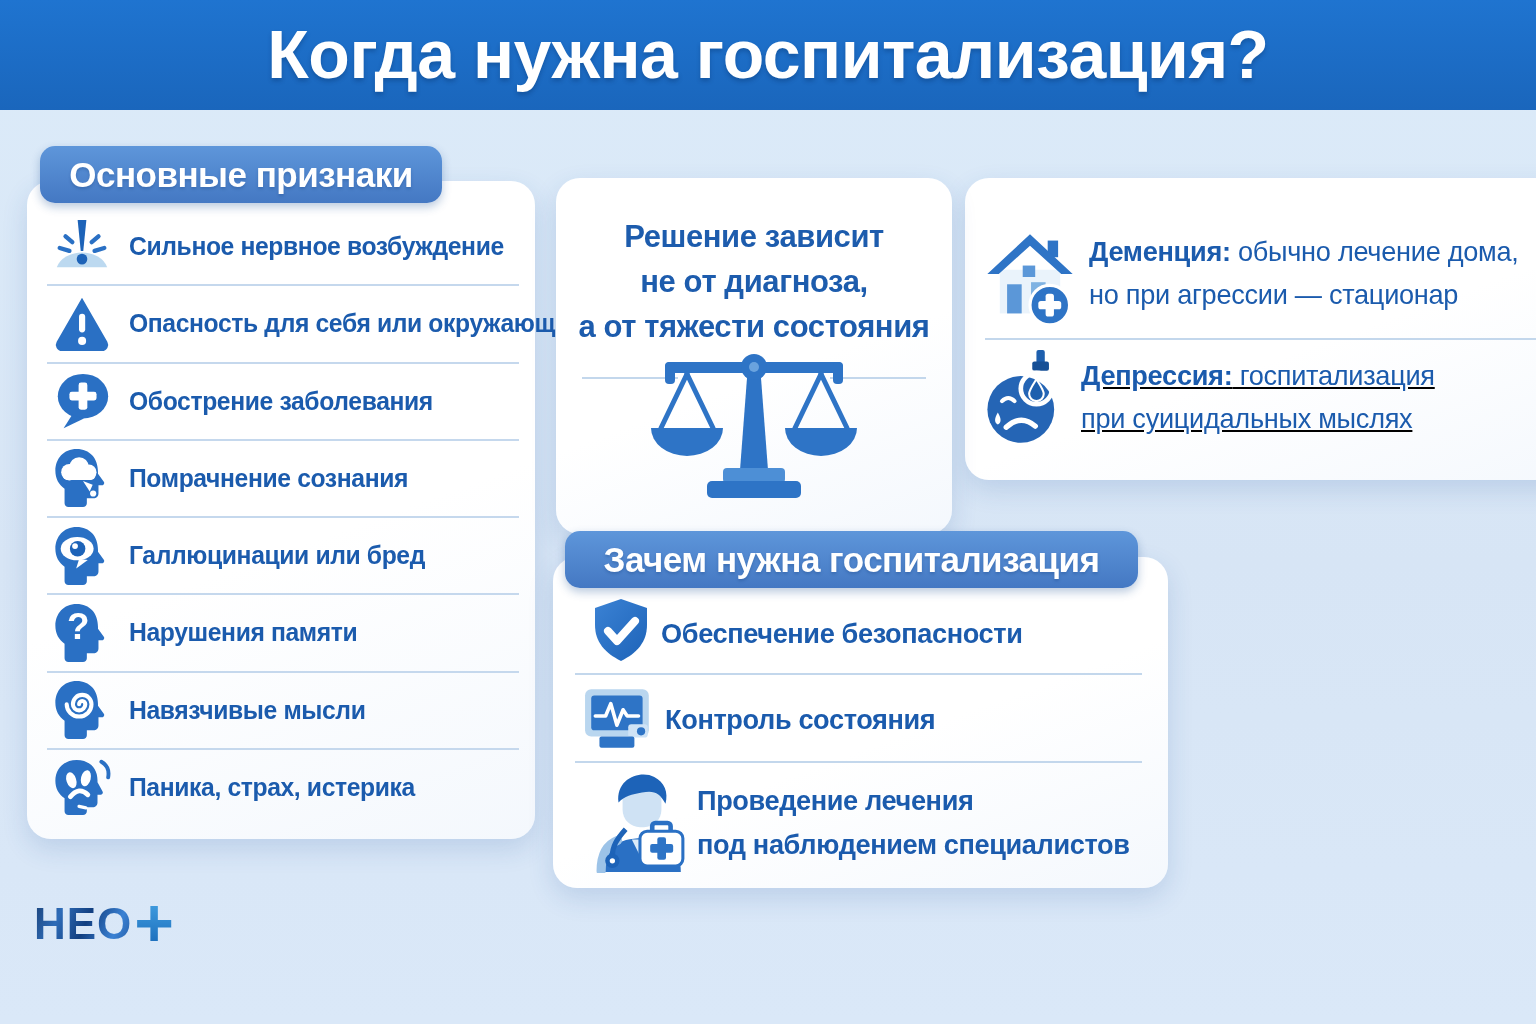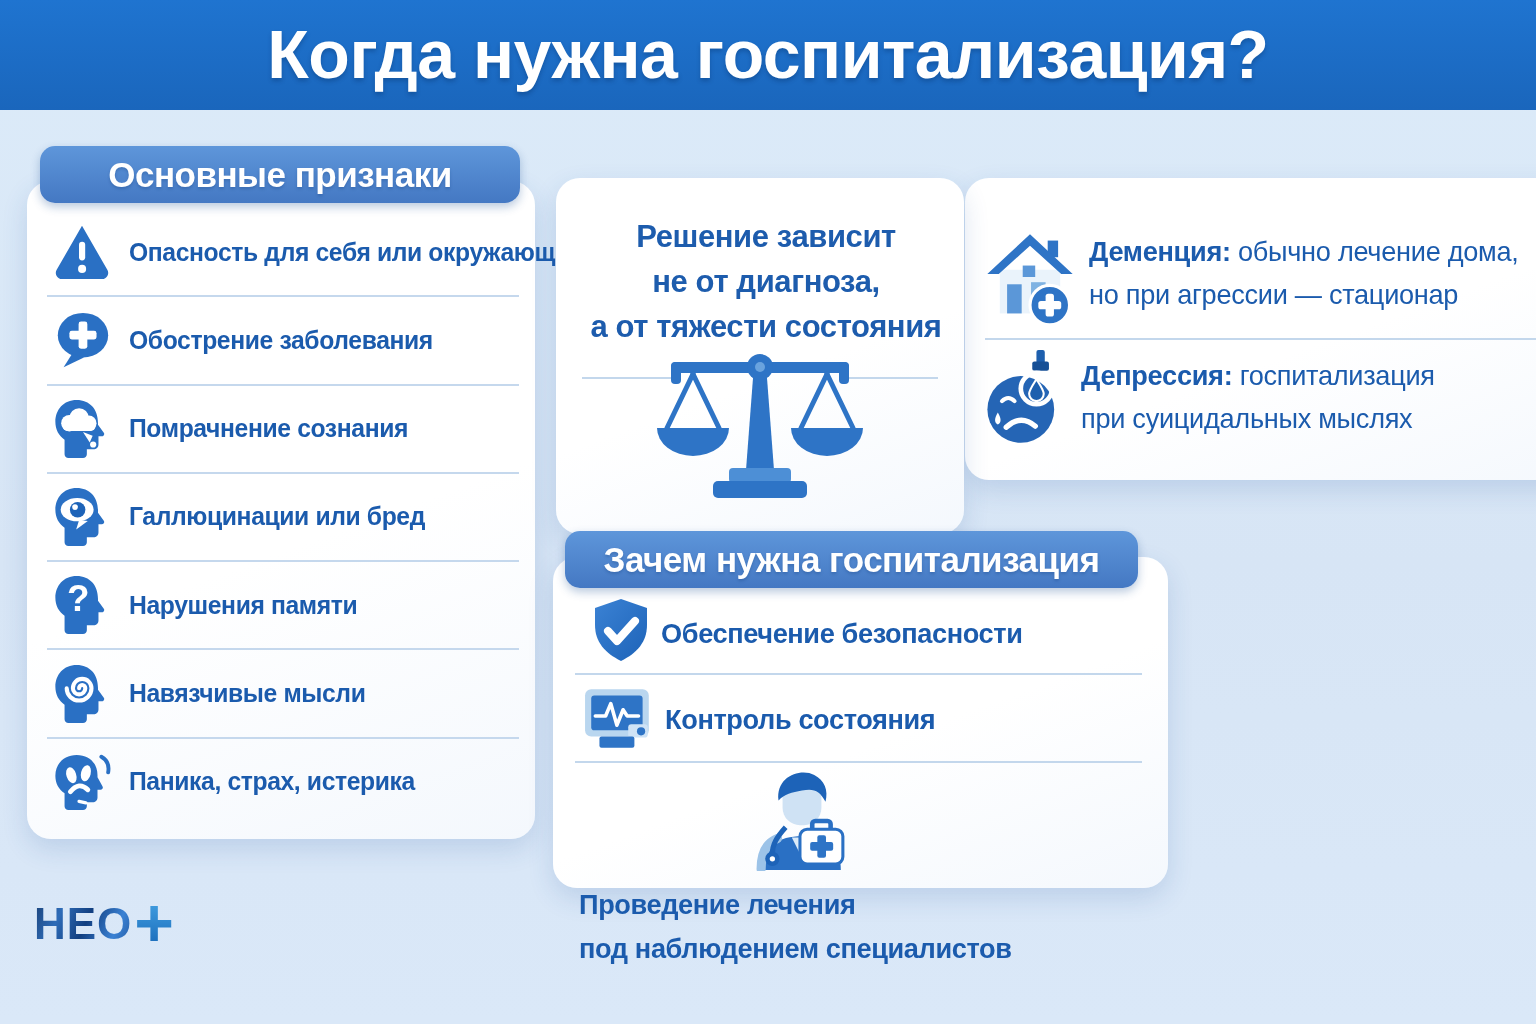--- a/index.html
+++ b/index.html
@@ -17,51 +17,51 @@
         border-radius:24px;box-shadow:0 10px 26px rgba(40,90,160,.16);}
   .pill{position:absolute;background:linear-gradient(180deg,#5e96da,#4478c3);
         border-radius:15px;box-shadow:0 4px 10px rgba(23,77,146,.30);
         display:flex;align-items:center;justify-content:center;z-index:3;}
   .pill span{color:#fff;font-size:35px;font-weight:700;letter-spacing:-0.5px;
              text-shadow:0 2px 3px rgba(10,50,110,.25);}
   .blue-text{color:#1b5bad;font-weight:700;letter-spacing:-0.4px;}
   .divider{position:absolute;height:2px;background:#c3d7ec;}
   
   .signs-card{left:27px;top:181px;width:508px;height:658px;}
-  .signs-pill{left:40px;top:146px;width:480px;height:57px;}
+  .signs-pill{left:40px;top:146px;width:402px;height:57px;}
   .signs-list{position:absolute;left:20px;right:16px;top:28px;bottom:14px;
               display:flex;flex-direction:column;}
   .sign-row{flex:1;display:flex;align-items:center;gap:16px;padding-left:4px;}
   .sign-row:not(:last-child){border-bottom:2px solid #c5d8ed;}
   .sign-icon{width:62px;height:62px;flex:0 0 62px;display:flex;align-items:center;justify-content:center;}
   .sign-label{font-size:26px;white-space:nowrap;transform:scaleX(.95);transform-origin:left center;}
   
-  .decision-card{left:556px;top:178px;width:396px;height:356px;overflow:visible;z-index:2;padding-left:12px;}
+  .decision-card{left:556px;top:178px;width:396px;height:356px;overflow:visible;z-index:2;}
   .decision-text{padding-top:36px;text-align:center;font-size:31px;font-weight:700;
                  color:#1d5cad;line-height:45px;letter-spacing:-0.4px;}
   .decision-line-left{left:26px;top:199px;width:96px;}
   .decision-line-right{right:26px;top:199px;width:96px;}
   .scales-wrap{position:absolute;left:50%;top:172px;transform:translateX(-50%);}
   
   .examples-card{left:965px;top:178px;width:642px;height:302px;}
   .examples-pill{left:990px;top:146px;width:492px;height:57px;}
   .example-row{position:absolute;display:flex;align-items:flex-start;gap:14px;}
   .example-row-1{left:20px;top:48px;}
-  .example-row-2{left:20px;top:172px;}
+  .example-row-2{left:20px;top:172px;text-decoration:underline;}
   .example-text{font-size:28px;color:#1b5bad;line-height:43px;letter-spacing:-0.3px;
                 white-space:nowrap;transform:scaleX(.97);transform-origin:left top;padding-top:4px;}
   .example-text b{font-weight:700;}
   .examples-divider{left:20px;right:22px;top:160px;}
   
   .reasons-card{left:553px;top:557px;width:615px;height:331px;}
   .reasons-pill{left:565px;top:531px;width:573px;height:57px;}
   .reason-row{position:absolute;display:flex;align-items:center;gap:8px;}
   .reason-row-1{left:36px;top:38px;height:78px;}
   .reason-row-2{left:30px;top:122px;height:82px;}
-  .reason-row-3{left:26px;top:210px;height:112px;align-items:center;flex-direction:column;}
+  .reason-row-3{left:42px;top:210px;height:112px;align-items:center;}
   .reason-label{font-size:28px;line-height:44px;white-space:nowrap;
                 transform:scaleX(.97);transform-origin:left center;}
   .reasons-divider-1{left:22px;right:26px;top:116px;}
   .reasons-divider-2{left:22px;right:26px;top:204px;}
   
   .logo{position:absolute;left:34px;top:892px;display:flex;align-items:flex-start;}
   .logo-neo{font-size:44px;font-weight:800;letter-spacing:1px;
             background:linear-gradient(115deg,#173a6d 0%,#2e6cb8 28%,#123f80 52%,#3b82d4 78%,#1c4f95 100%);
             -webkit-background-clip:text;background-clip:text;color:transparent;line-height:64px;}
   .logo-plus{font-size:68px;font-weight:800;line-height:60px;margin-left:2px;
@@ -76,20 +76,36 @@
   <div class="banner">
     <h1>Когда нужна госпитализация?</h1>
   </div>
 
   <div class="pill signs-pill">
     <span>Основные признаки</span>
   </div>
   <div class="card signs-card">
     <div class="signs-list">
 
+      <div class="sign-row">
+        <span class="sign-icon">
+          <svg width="62" height="62" viewBox="0 0 64 64">
+            <path d="M6 53 A27 21 0 0 1 58 53 Z" fill="#bcd9f0"></path>
+            <path d="M27.5 4 L36.5 4 L33.3 36 L30.7 36 Z" fill="#1d63b8"></path>
+            <circle cx="32" cy="44.5" r="5.5" fill="#1d63b8"></circle>
+            <g stroke="#2a70c4" stroke-width="4.5" stroke-linecap="round">
+              <path d="M15 21 l7 6"></path>
+                <path d="M9 33 l10 3"></path>
+              <path d="M49 21 l-7 6"></path>
+                <path d="M55 33 l-10 3"></path>
+            </g>
+          </svg>
+        </span>
+        <span class="sign-label blue-text">Сильное нервное возбуждение</span>
+      </div>
 
       <div class="sign-row">
         <span class="sign-icon">
           <svg width="60" height="60" viewBox="0 0 64 64">
             <path d="M32 4 L59 51 a6.5 6.5 0 0 1 -5.6 9.8 H10.6 A6.5 6.5 0 0 1 5 51 Z" fill="#2a70c4"></path>
             <rect x="28.8" y="21" width="6.6" height="20" rx="3.3" fill="#ffffff"></rect>
             <circle cx="32.1" cy="50" r="4.3" fill="#ffffff"></circle>
           </svg>
         </span>
         <span class="sign-label blue-text">Опасность для себя или окружающих</span>

